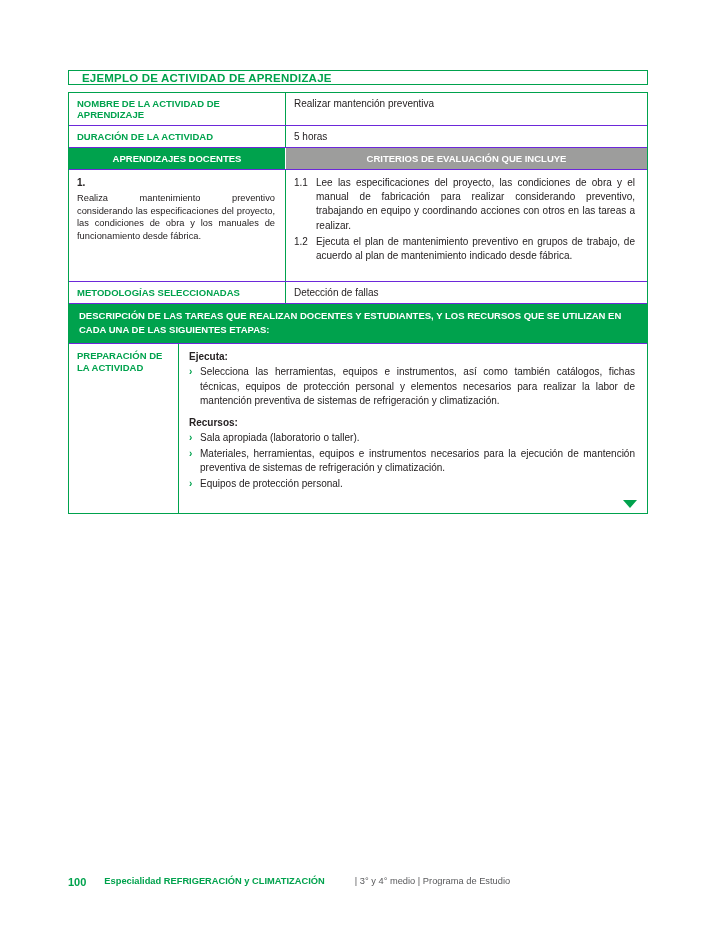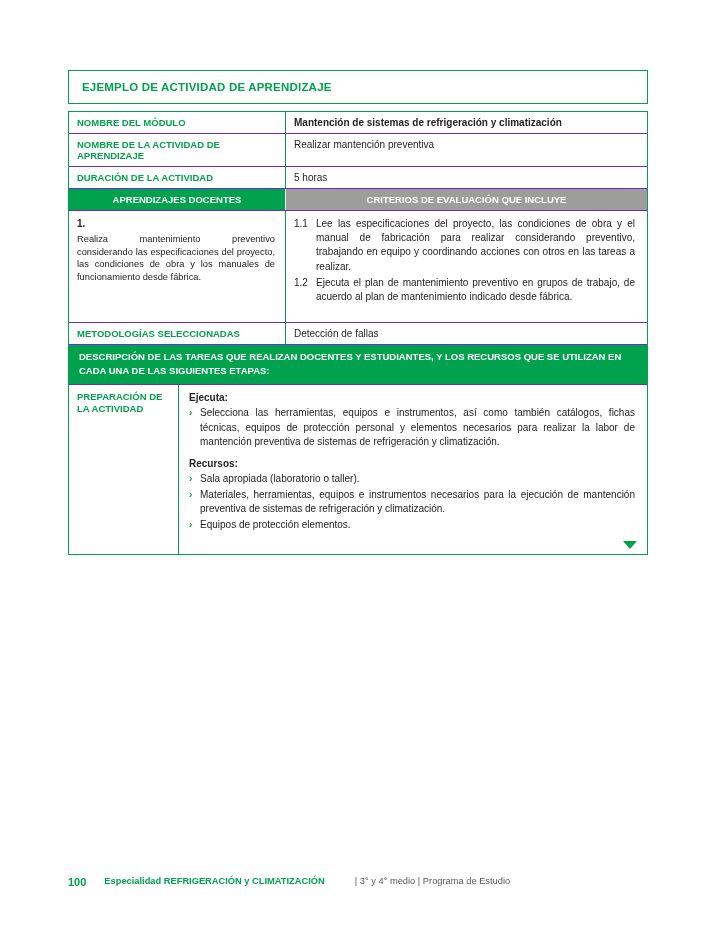--- a/index.html
+++ b/index.html
@@ -18,21 +18,21 @@
   }
   .content {
     position: absolute;
     left: 68px;
     top: 70px;
     width: 580px;
   }
   
   .title-box {
     border: 1px solid #00A24D;
-    height: 34px;
+    height: 15px;
     display: flex;
     align-items: center;
     padding-left: 13px;
     margin-bottom: 7px;
   }
   .title-box span {
     color: #00A24D;
     font-weight: bold;
     font-size: 11.5px;
     letter-spacing: 0.2px;
@@ -128,24 +128,20 @@
 
 <div class="page">
   <div class="content">
 
     <div class="title-box">
       <span>EJEMPLO DE ACTIVIDAD DE APRENDIZAJE</span>
     </div>
 
     <div class="tbl">
 
-      <div class="row">
-        <div class="cell label">NOMBRE DEL MÓDULO</div>
-        <div class="cell value bold">Mantención de sistemas de refrigeración y climatización</div>
-      </div>
 
       <div class="row">
         <div class="cell label">NOMBRE DE LA ACTIVIDAD DE APRENDIZAJE</div>
         <div class="cell value">Realizar mantención preventiva</div>
       </div>
 
       <div class="row">
         <div class="cell label">DURACIÓN DE LA ACTIVIDAD</div>
         <div class="cell value">5 horas</div>
       </div>
@@ -195,21 +191,21 @@
           <div class="bullet-item">
             <span class="bullet">›</span>
             <span class="btext">Sala apropiada (laboratorio o taller).</span>
           </div>
           <div class="bullet-item">
             <span class="bullet">›</span>
             <span class="btext">Materiales, herramientas, equipos e instrumentos necesarios para la ejecución de mantención preventiva de sistemas de refrigeración y climatización.</span>
           </div>
           <div class="bullet-item">
             <span class="bullet">›</span>
-            <span class="btext">Equipos de protección elementos.</span>
+            <span class="btext">Equipos de protección personal.</span>
           </div>
 
           <div class="triangle"></div>
         </div>
       </div>
 
     </div>
   </div>
 
   <div class="footer">

